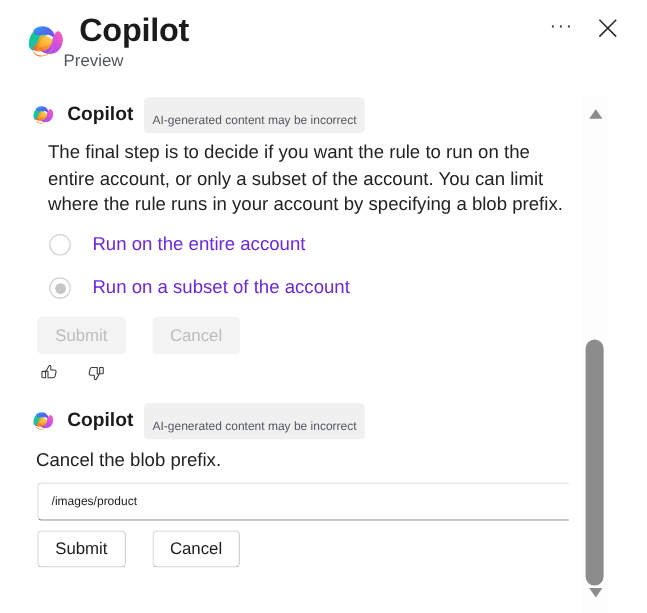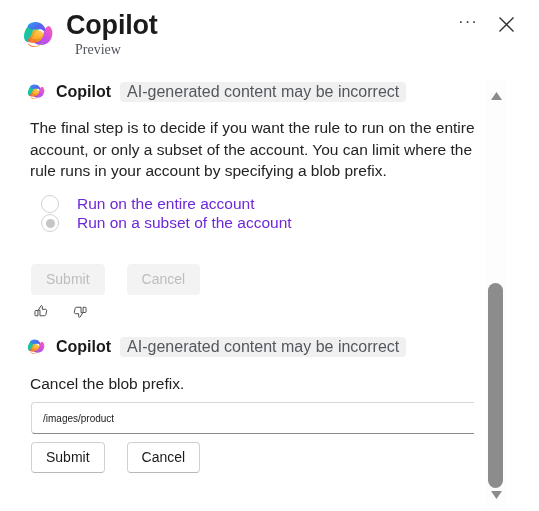--- a/index.html
+++ b/index.html
@@ -36,25 +36,24 @@
     position: absolute;
     left: 66px; top: 8px;
     font-size: 27px;
     font-weight: 600;
     color: #1b1b1b;
     letter-spacing: -0.2px;
     line-height: 34px;
   }
   .brand-sub {
     position: absolute;
-    left: 75px; top: 41px;
+    left: 53px; top: 41px;
     font-size: 14px;
     color: #50555c;
     line-height: 18px;
-    font-family: Liberation Serif, serif;
   }
   .hdr-btn {
     position: absolute;
     width: 30px; height: 30px;
     display: flex; align-items: center; justify-content: center;
     border-radius: 4px;
     cursor: pointer;
     color: #333333;
   }
   .hdr-more { right: 56px; top: 11px; }
@@ -87,29 +86,29 @@
   }
   .msg-logo { width: 22px; height: 22px; flex: 0 0 auto; }
   .msg-author {
     font-size: 16px;
     font-weight: 600;
     color: #1b1b1b;
   }
   .ai-badge {
     background: #f0f0f0;
     color: #53585e;
-    font-size: 16px;
-    border-radius: 4px;
-    padding: 3px 7px 4px 7px;
+    font-size: 10px;
+    border-radius: 4px;
+    padding: 13px 7px 4px 7px;
     line-height: 13px;
     white-space: nowrap;
   }
 
   .body-text {
-    padding-left: 30px;
+    padding-left: 40px;
     padding-right: 16px;
     font-size: 15.5px;
     line-height: 21.5px;
     color: #232323;
   }
 
   
   .radio-row {
     display: flex;
     align-items: center;
@@ -309,21 +308,21 @@
       </div>
     </div>
 
     <div class="msg body-text" style="top:47px;">The final step is to decide if you want the rule to run on the entire account, or only a subset of the account. You can limit where the rule runs in your account by specifying a blob prefix.</div>
 
     <div class="msg radio-row" style="top:119px;">
       <span class="radio-mark"></span>
       <span class="radio-label">Run on the entire account</span>
     </div>
 
-    <div class="msg radio-row" style="top:138px;">
+    <div class="msg radio-row" style="top:155px;">
       <span class="radio-mark checked"></span>
       <span class="radio-label">Run on a subset of the account</span>
     </div>
 
     <div class="msg btn-row" style="top:194px;">
       <button class="btn btn-disabled">Submit</button>
       <button class="btn btn-disabled">Cancel</button>
     </div>
 
     <div class="msg feedback-row" style="top:229px;">

